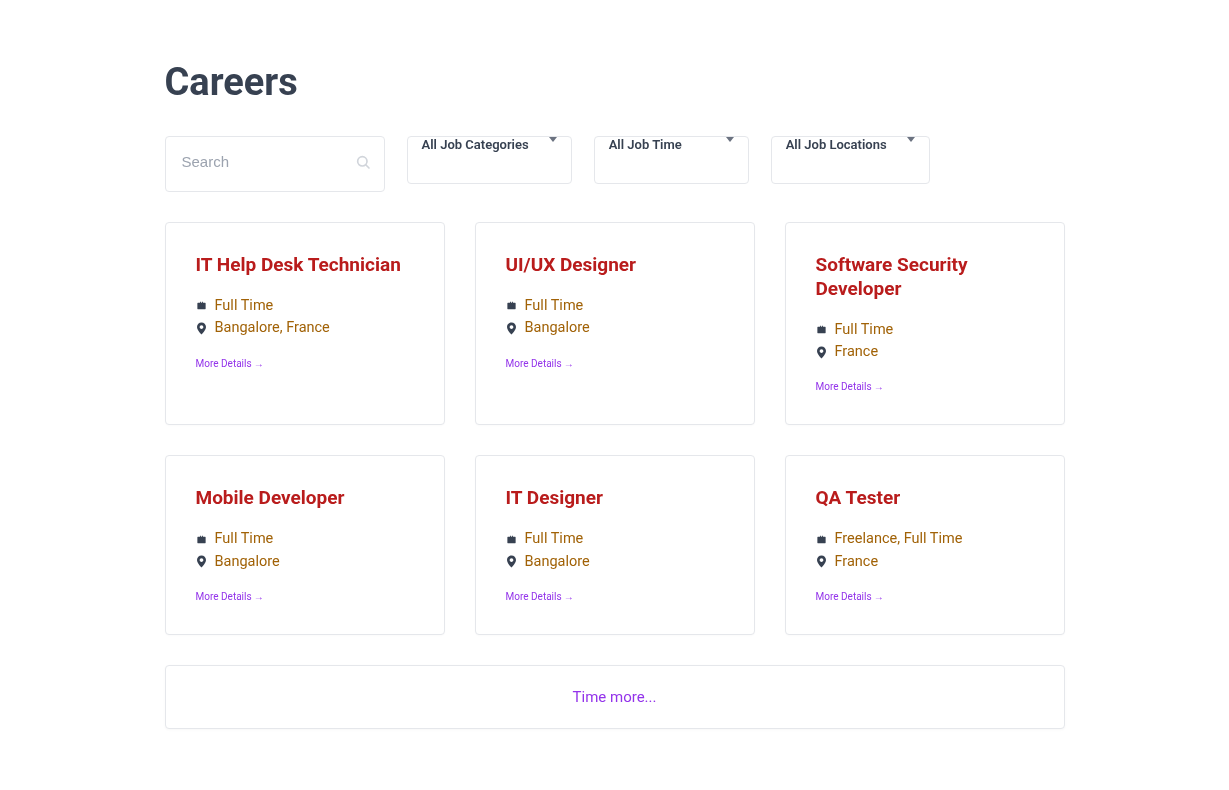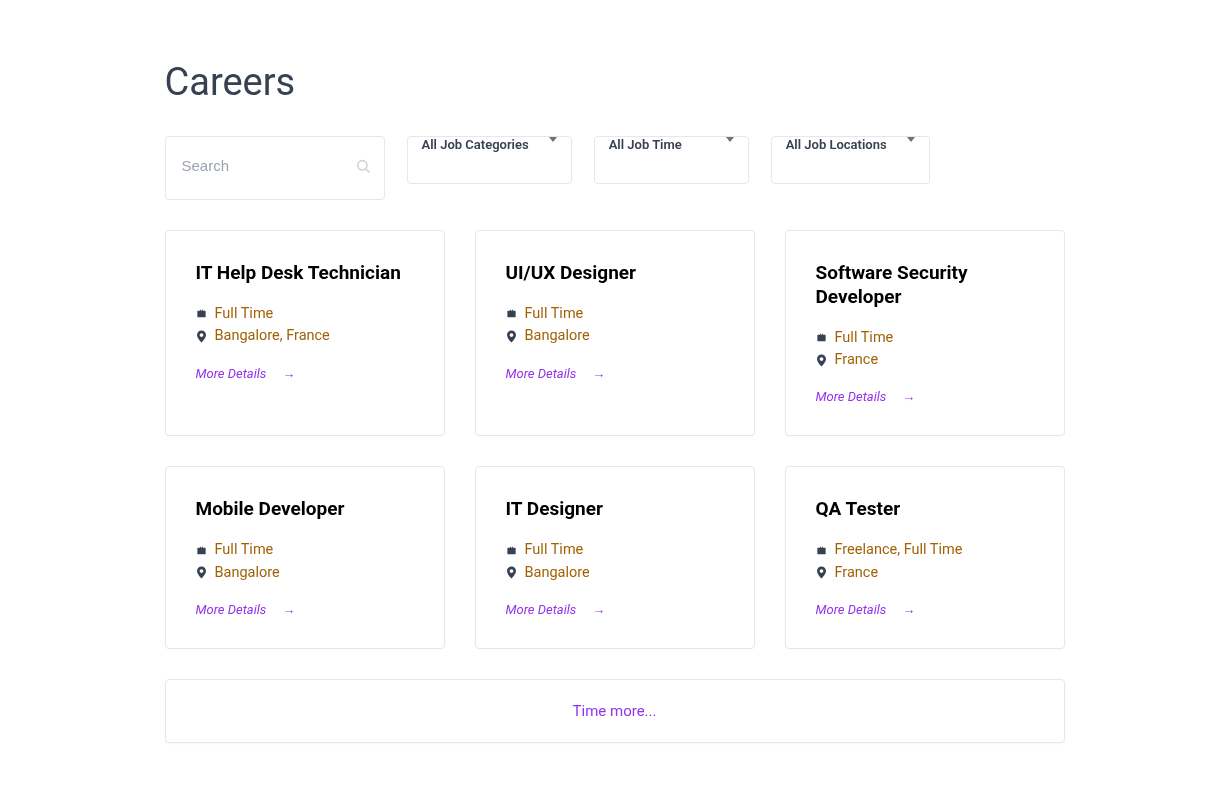--- a/index.html
+++ b/index.html
@@ -12,37 +12,37 @@
       background: #ffffff;
       color: #374151;
     }
     .container {
       max-width: 940px;
       margin: 0 auto;
       padding: 60px 20px 40px;
     }
     .page-title {
       font-size: 38px;
-      font-weight: 400;
+      font-weight: 700;
       color: #374151;
       margin-bottom: 32px;
     }
     .filters {
       display: flex;
       gap: 22px;
       margin-bottom: 30px;
       flex-wrap: wrap;
     }
     .search-wrap {
       position: relative;
       width: 220px;
     }
     .search-input {
       width: 100%;
-      height: 64px;
+      height: 56px;
       padding: 0 40px 6px 16px;
       border: 1px solid #e5e7eb;
       border-radius: 4px;
       font-size: 15px;
       color: #6d28d9;
       outline: none;
     }
     .search-input::placeholder {
       color: #9ca3af;
     }
@@ -85,21 +85,21 @@
     .card {
       border: 1px solid #e5e7eb;
       border-radius: 4px;
       padding: 30px;
       background: #fff;
       box-shadow: 0 1px 2px rgba(0,0,0,0.02);
     }
     .card-title {
       font-size: 19px;
       font-weight: 700;
-      color: #000000;
+      color: #b91c1c;
       margin-bottom: 18px;
       cursor: pointer;
       line-height: 1.25;
     }
     .meta-row {
       display: flex;
       align-items: center;
       gap: 8px;
       font-size: 14.5px;
       line-height: 1.55;
@@ -107,26 +107,25 @@
     }
     .meta-icon {
       width: 11px;
       display: inline-flex;
       justify-content: center;
       color: #374151;
     }
     .more-link {
       display: inline-flex;
       align-items: center;
-      gap: 16px;
+      gap: 2px;
       margin-top: 18px;
-      font-size: 13px;
+      font-size: 10px;
       color: #9333ea;
       cursor: pointer;
-      font-style: italic;
     }
     .load-more {
       margin-top: 30px;
       border: 1px solid #e5e7eb;
       border-radius: 4px;
       background: #fff;
       text-align: center;
       padding: 22px;
       font-size: 15px;
       color: #9333ea;

